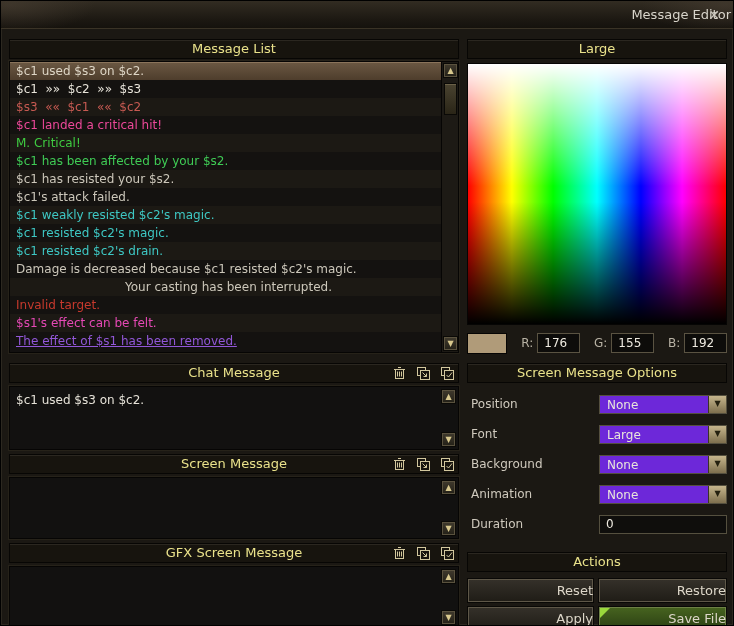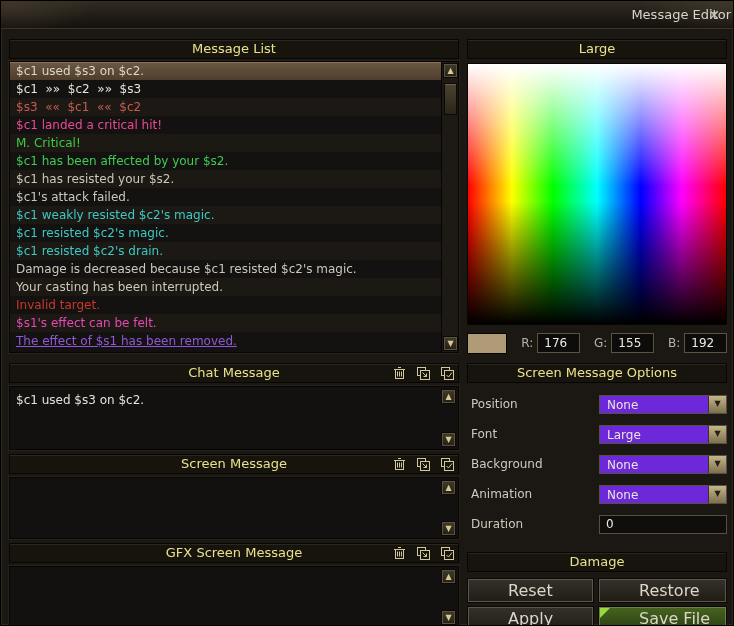--- a/index.html
+++ b/index.html
@@ -67,22 +67,22 @@
     border:1px solid #55503f;cursor:pointer;}
   .dd-value{position:absolute;left:7px;top:1px;color:#e9e5db;font-size:12px;line-height:16px;}
   .dd-btn{position:absolute;right:0;top:0;width:18px;height:17px;
     background:linear-gradient(#c5b58c,#7e6f4e);border-left:1px solid #3a3426;
     color:#24200f;font-size:8px;line-height:16px;text-align:center;}
   .duration-input{position:absolute;left:132px;top:0;width:128px;height:19px;background:#0f0e0c;
     border:1px solid #55503f;color:#eeeae0;font-size:12px;line-height:17px;padding-left:6px;cursor:text;}
   
   #actions-grid{display:grid;grid-template-columns:127px 129px;gap:3px 4px;margin-top:6px;}
   .action-btn{position:relative;height:25px;background:linear-gradient(#35312a,#1f1c16);
-    border:1px solid #090806;box-shadow:inset 0 0 0 1px #5e5748;color:#ddd7c9;font-size:16px;
-    text-align:left;line-height:23px;cursor:pointer;overflow:hidden;padding-left:40px;}
+    border:1px solid #090806;box-shadow:inset 0 0 0 1px #5e5748;color:#ddd7c9;font-size:13px;
+    text-align:right;line-height:23px;cursor:pointer;overflow:hidden;padding-left:40px;}
   .action-btn.primary{background:linear-gradient(#47641f,#2a3e13);box-shadow:inset 0 0 0 1px #6e8145;}
   .action-btn .corner{position:absolute;left:1px;top:1px;width:0;height:0;
     border-top:10px solid #9ad83c;border-right:10px solid transparent;}
 </style>
 </head>
 <body>
 
 <div id="window">
   <div id="titlebar">
     <div class="flourish left"></div>
@@ -102,21 +102,21 @@
           <div class="msg-row even" style="color: rgb(199, 90, 82);">$s3  ««  $c1  ««  $c2</div>
           <div class="msg-row odd" style="color: #ec4899;">$c1 landed a critical hit!</div>
           <div class="msg-row even" style="color: rgb(63, 203, 65);">M. Critical!</div>
           <div class="msg-row odd" style="color: rgb(63, 203, 85);">$c1 has been affected by your $s2.</div>
           <div class="msg-row even" style="color: rgb(204, 199, 186);">$c1 has resisted your $s2.</div>
           <div class="msg-row odd" style="color: rgb(204, 199, 186);">$c1's attack failed.</div>
           <div class="msg-row even" style="color: rgb(62, 200, 196);">$c1 weakly resisted $c2's magic.</div>
           <div class="msg-row odd" style="color: rgb(62, 200, 196);">$c1 resisted $c2's magic.</div>
           <div class="msg-row even" style="color: rgb(62, 200, 196);">$c1 resisted $c2's drain.</div>
           <div class="msg-row odd" style="color: rgb(204, 199, 186);">Damage is decreased because $c1 resisted $c2's magic.</div>
-          <div class="msg-row even" style="color: rgb(204, 199, 186);">Your casting has been interrupted.</div>
+          <div class="msg-row even" style="color: rgb(204, 199, 186); text-align: center;">Your casting has been interrupted.</div>
           <div class="msg-row odd" style="color: rgb(198, 57, 45);">Invalid target.</div>
           <div class="msg-row even" style="color: rgb(230, 73, 182);">$s1's effect can be felt.</div>
           <div class="msg-row odd" style="color: rgb(146, 87, 216); text-decoration: underline;">The effect of $s1 has been removed.</div>
         </div>
       <div class="scrollbar">
         <div class="sq-btn" style="top:1px;">▲</div>
         <div class="sb-thumb"></div>
         <div class="sq-btn" style="bottom:1px;">▼</div>
       </div>
     </div>
@@ -297,21 +297,21 @@
           </div>
         </div>
       </div>
     <div class="opt-row">
       <span class="opt-label">Duration</span>
       <div class="duration-input">0</div>
     </div>
 
     <div style="height:19px;"></div>
     <div class="sect-head">
-      <span>Damage</span>
+      <span>Actions</span>
     </div>
     <div id="actions-grid">
         <div class="action-btn"><span>Reset</span></div>
         <div class="action-btn"><span>Restore Original</span></div>
         <div class="action-btn"><span>Apply</span></div>
         <div class="action-btn primary"><div class="corner"></div><span>Save File</span></div>
       </div>
   </div>
 </div>
 

